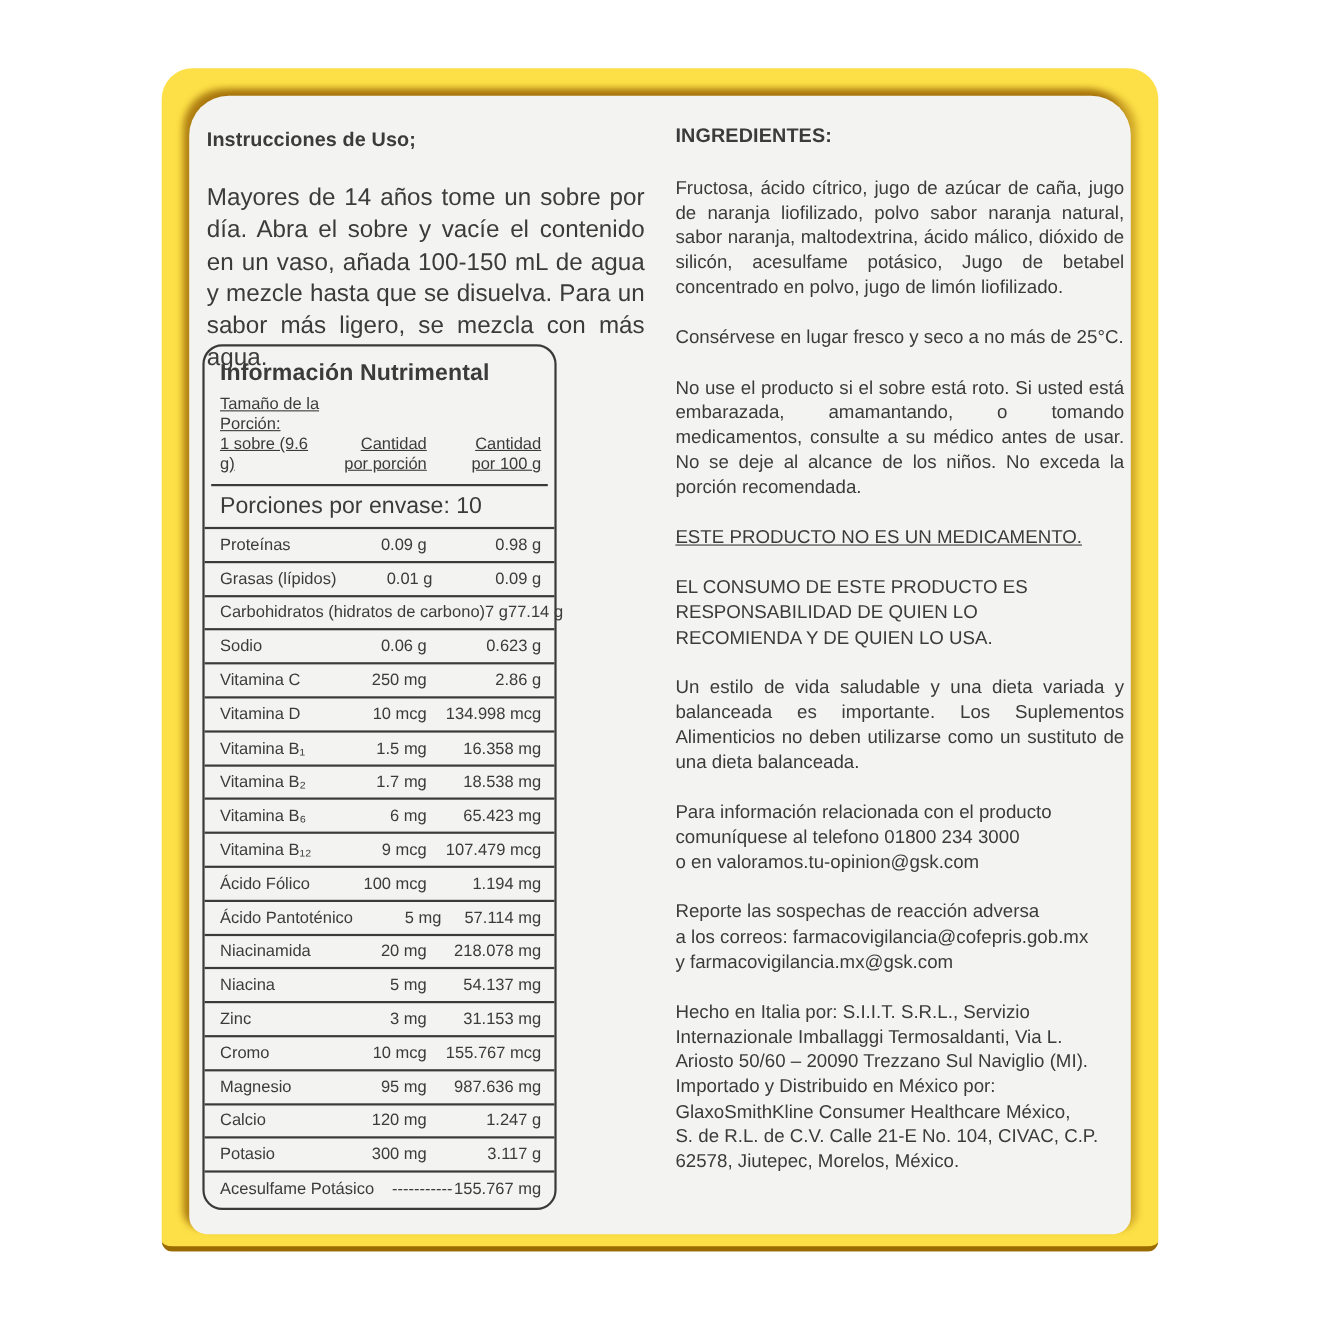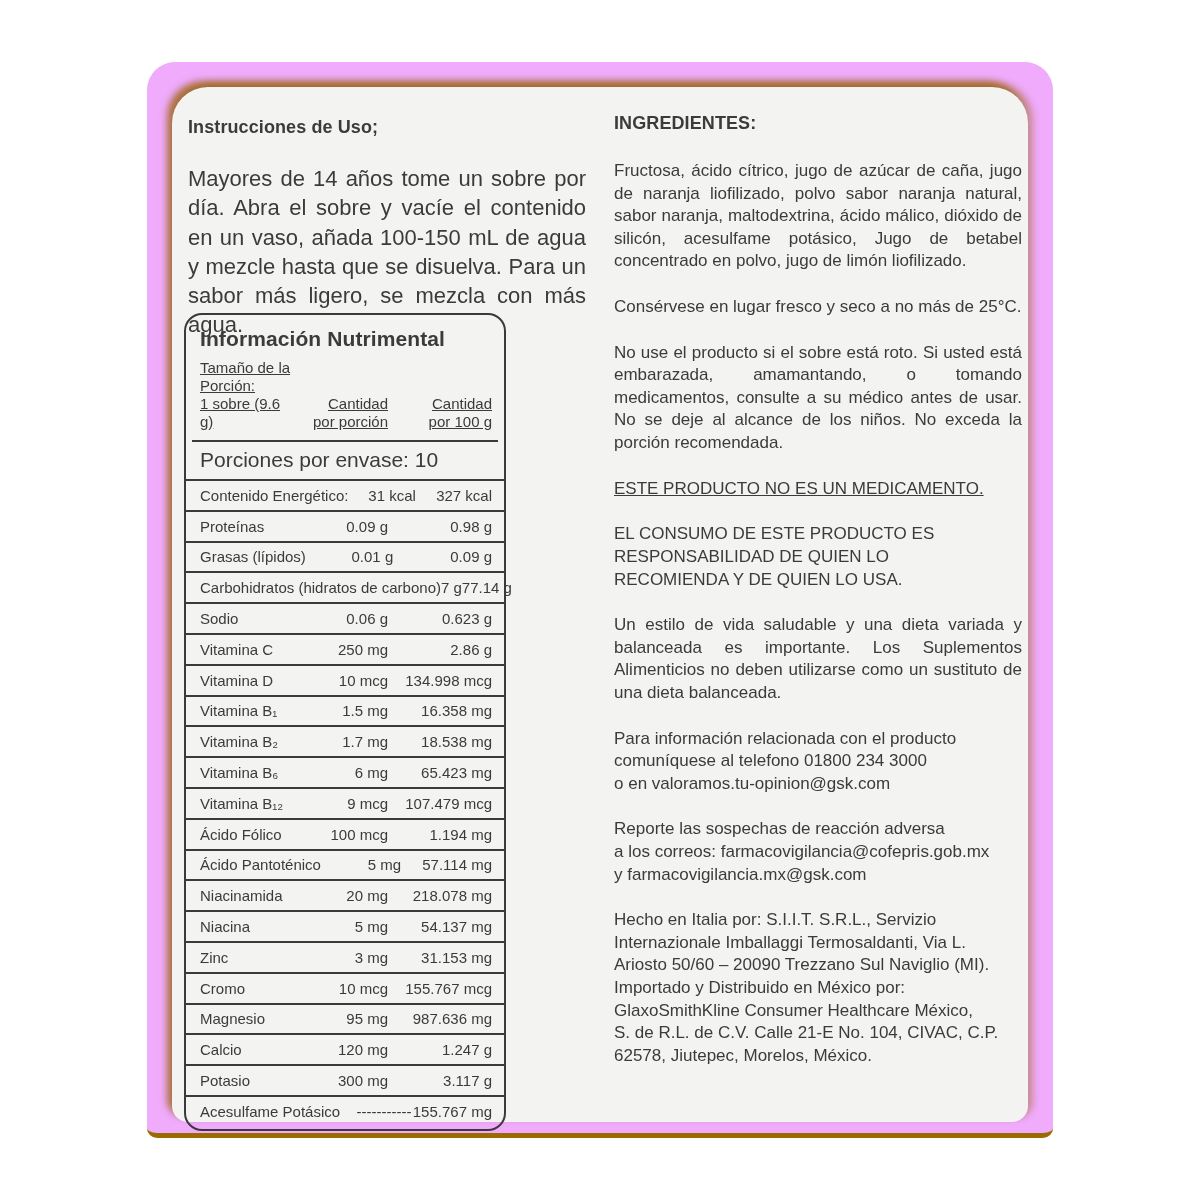--- a/index.html
+++ b/index.html
@@ -5,21 +5,21 @@
   * { box-sizing: border-box; }
   html, body { margin: 0; padding: 0; }
   body {
     width: 1200px; height: 1200px; background: #ffffff; position: relative;
     font-family: "Liberation Sans", "DejaVu Sans", sans-serif;
     color: #3b3b3b;
     -webkit-font-smoothing: antialiased;
   }
   .frame {
     position: absolute; left: 147px; top: 62px; width: 906px; height: 1076px;
-    background: #f0abfc;
+    background: #fde047;
     border-radius: 28px 28px 10px 10px;
     border-bottom: 5px solid #9A6B00;
   }
   .content {
     position: absolute; left: 25px; top: 25px; right: 25px; bottom: 11px;
     background: #F3F3F1;
     border-radius: 36px 36px 16px 16px;
     box-shadow: -5px -6px 7px rgba(150,95,0,0.75), 5px -4px 7px rgba(150,95,0,0.40);
   }
   
@@ -76,25 +76,20 @@
             <div>Cantidad</div>
             <div>por 100 g</div>
           </div>
         </div>
 
         <div class="sep"></div>
 
         <div class="servings-row">Porciones por envase: 10</div>
 
         <div id="rows">
-  <div class="nrow">
-    <span class="n-name">Contenido Energético:</span>
-    <span class="col-pp">31 kcal</span>
-    <span class="col-100">327 kcal</span>
-  </div>
 
   <div class="nrow">
     <span class="n-name">Proteínas</span>
     <span class="col-pp">0.09 g</span>
     <span class="col-100">0.98 g</span>
   </div>
 
   <div class="nrow">
     <span class="n-name">Grasas (lípidos)</span>
     <span class="col-pp">0.01 g</span>

